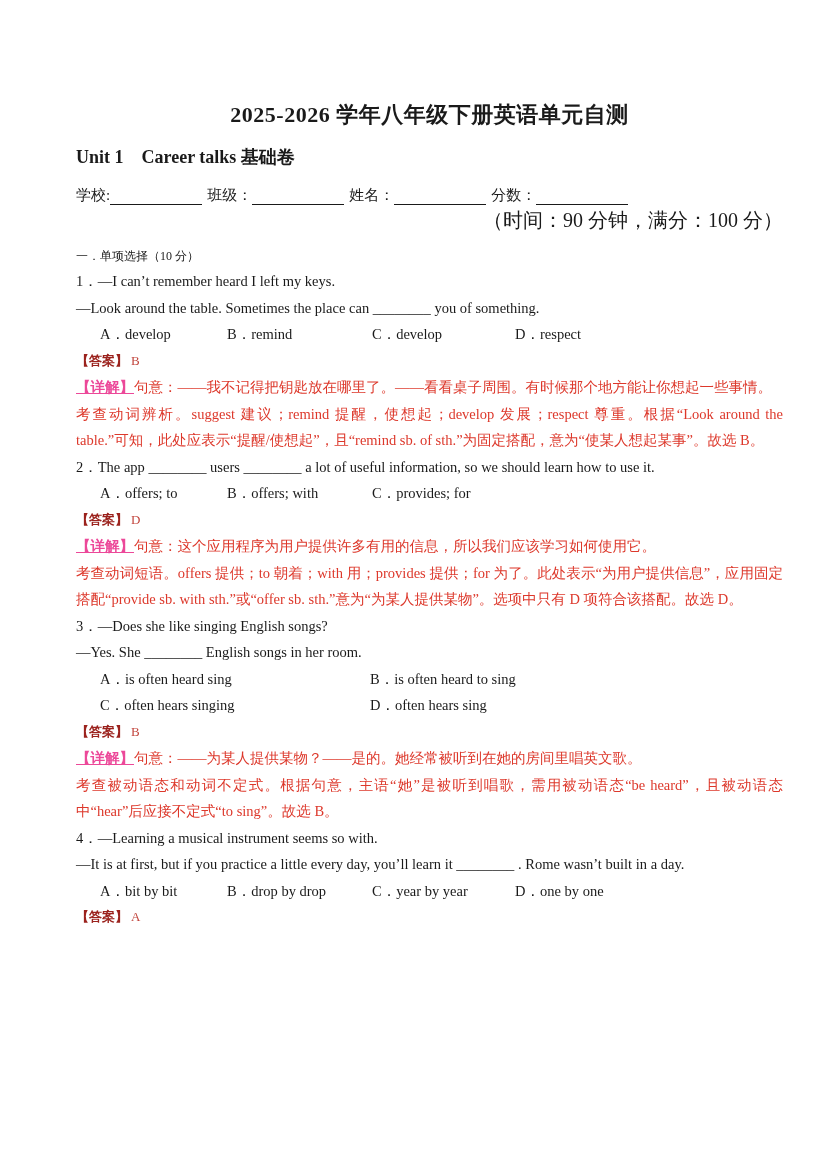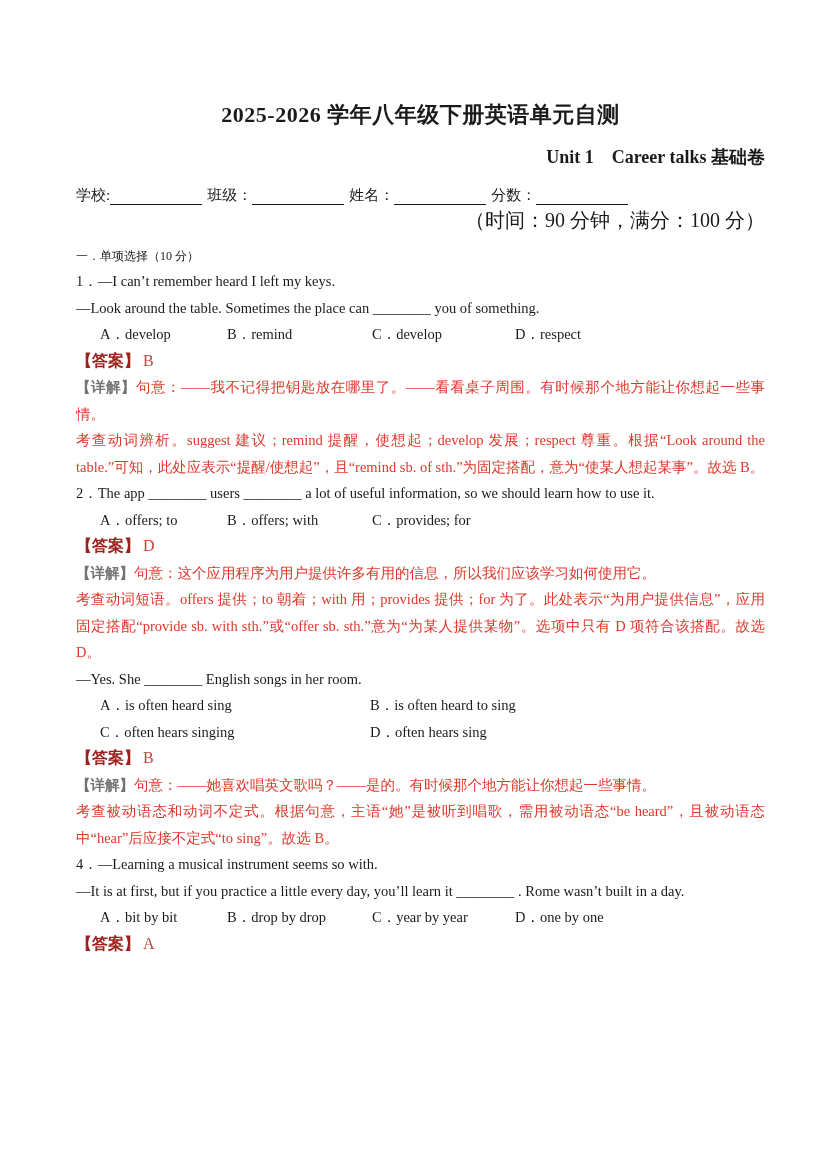--- a/index.html
+++ b/index.html
@@ -3,30 +3,30 @@
 <meta charset="utf-8">
 <style>
   html, body { margin: 0; padding: 0; }
   body {
     width: 827px; height: 1169px;
     background: #ffffff;
     color: #1a1a1a;
     font-family: "Liberation Serif", "DejaVu Serif", serif;
     overflow: hidden;
   }
-  .page { padding: 100px 62px 0 76px; }
+  .page { padding: 100px 44px 0 76px; }
 
   .title {
     text-align: center;
     font-size: 22px;
     font-weight: bold;
     letter-spacing: 0.5px;
   }
   .subtitle {
-    text-align: right;
+    text-align: left;
     font-size: 18px;
     font-weight: bold;
     margin-top: 15px;
   }
   .infoline {
     text-align: left;
     font-size: 15px;
     margin-top: 17px;
     white-space: nowrap;
   }
@@ -51,30 +51,30 @@
   }
   .qline  { font-size: 14.5px; line-height: 26.5px; }
   .opts   {
     display: grid;
     padding-left: 24px;
     font-size: 14.5px;
     line-height: 26.5px;
   }
   .cols4  { grid-template-columns: 127px 145px 143px auto; }
   .cols2  { grid-template-columns: 270px auto; }
-  .ansline { font-size: 16px; line-height: 26.5px; }
+  .ansline { font-size: 13px; line-height: 26.5px; }
   .ans-label { color: #9b221d; font-weight: bold; }
   .ans-letter { color: #c2453d; margin-left: 3px; }
   .exp {
     font-size: 14.5px;
     line-height: 26.5px;
     color: #dd382b;
     text-align: justify;
   }
-  .exp-label { color: #737373; font-weight: bold; }
+  .exp-label { color: #ec4899; font-weight: bold; text-decoration: underline; }
 </style>
 </head>
 <body>
 
 <div class="page">
 
   <div class="title">2025-2026 学年八年级下册英语单元自测</div>
   <div class="subtitle">Unit 1　Career talks 基础卷</div>
 
   <div class="infoline">
@@ -105,29 +105,30 @@
       <span>A．offers; to</span>
       <span>B．offers; with</span>
       <span>C．provides; for</span>
     </div>
     <div class="ansline"><span class="ans-label">【答案】</span><span class="ans-letter">D</span></div>
     <div class="exp"><span class="exp-label">【详解】</span><span>句意：这个应用程序为用户提供许多有用的信息，所以我们应该学习如何使用它。</span></div>
     <div class="exp">考查动词短语。offers 提供；to 朝着；with 用；provides 提供；for 为了。此处表示“为用户提供信息”，应用固定搭配“provide sb. with sth.”或“offer sb. sth.”意为“为某人提供某物”。选项中只有 D 项符合该搭配。故选 D。</div>
   </div>
 
   <div>
+    <div class="qline"><span>3．</span><span>—Does she like singing  English  songs?</span></div>
     <div class="qline">—Yes. She ________ English  songs in her room.</div>
     <div class="opts cols2">
       <span>A．is often heard sing</span>
       <span>B．is often heard to sing</span>
       <span>C．often hears singing</span>
       <span>D．often hears sing</span>
     </div>
     <div class="ansline"><span class="ans-label">【答案】</span><span class="ans-letter">B</span></div>
-    <div class="exp"><span class="exp-label">【详解】</span><span>句意：——她喜欢唱英文歌吗？——是的。有时候那个地方能让你想起一些事情。</span></div>
+    <div class="exp"><span class="exp-label">【详解】</span><span>句意：——为某人提供某物？——是的。她经常被听到在她的房间里唱英文歌。</span></div>
     <div class="exp">考查被动语态和动词不定式。根据句意，主语“她”是被听到唱歌，需用被动语态“be heard”，且被动语态中“hear”后应接不定式“to sing”。故选 B。</div>
   </div>
 
   <div>
     <div class="qline"><span>4．</span><span>—Learning a musical instrument seems so with.</span></div>
     <div class="qline">—It is at first, but if you practice a little  every day, you’ll  learn it  ________ . Rome wasn’t built in a day.</div>
     <div class="opts cols4">
       <span>A．bit by bit</span>
       <span>B．drop by drop</span>
       <span>C．year by year</span>

